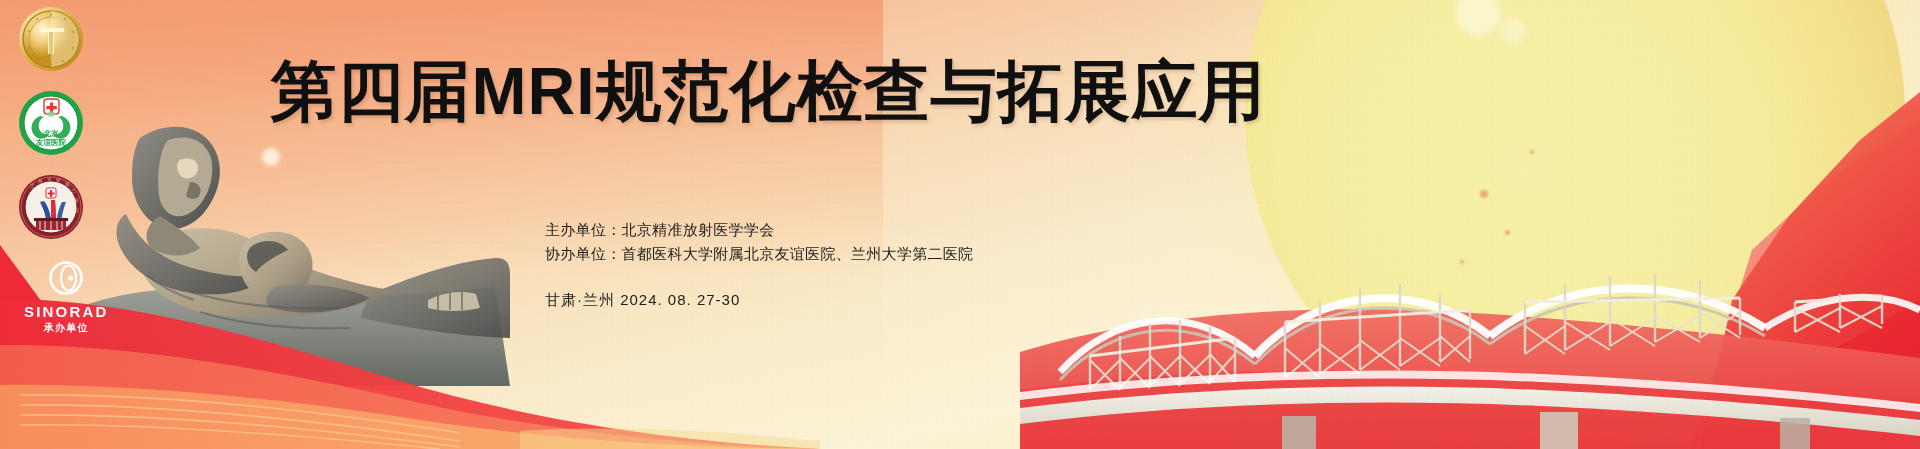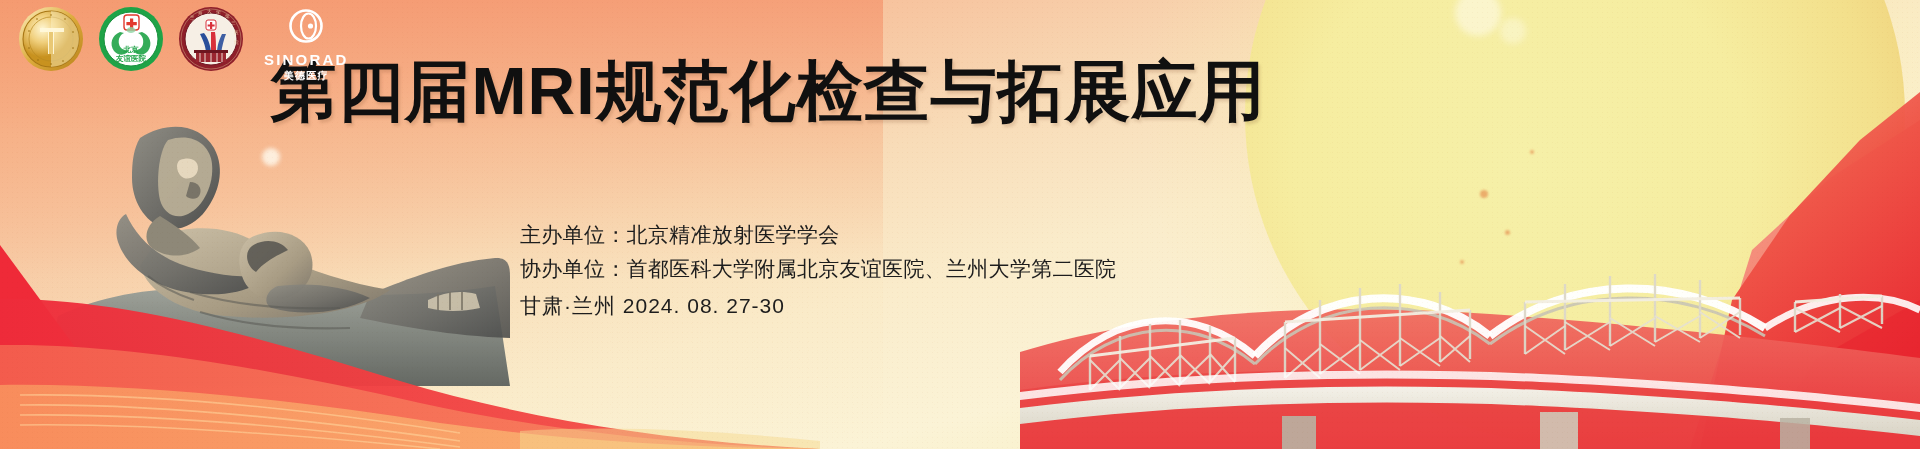--- a/index.html
+++ b/index.html
@@ -94,21 +94,21 @@
 
   
   .statue{position:absolute;left:40px;top:86px;width:470px;height:300px;}
   .statue svg{display:block;}
 
   
   .bridge{position:absolute;left:1020px;top:240px;width:900px;height:210px;}
   .bridge svg{display:block;}
 
   
-  .logos{position:absolute;left:18px;top:6px;display:flex;align-items:flex-start;gap:14px;z-index:40;}
+  .logos{position:absolute;left:18px;top:6px;display:flex;align-items:flex-start;gap:14px;z-index:40;flex-direction:column;}
   .logo{position:relative;}
 
   .logo-emblem{width:66px;height:66px;}
   .logo-sinorad{display:flex;flex-direction:column;align-items:center;margin-left:6px;margin-top:3px;}
   .sinorad-mark{width:34px;height:34px;}
   .sinorad-word{
     font-size:15px;letter-spacing:2.2px;color:#ffffff;font-weight:700;
     margin-top:8px;font-family:"Liberation Sans",sans-serif;
   }
   .sinorad-sub{
@@ -127,29 +127,29 @@
     letter-spacing:1px;
     line-height:1.0;
     text-shadow:2px 3px 3px rgba(120,70,40,.18);
     margin-left:36px;
   }
   .title-line.l1{font-size:66px;}
   .title-line.l2{font-size:66px;margin-top:16px;}
 
   
   .info{
-    position:absolute;left:520px;top:218px;z-index:30;
+    position:absolute;left:545px;top:218px;z-index:30;
     color:#1d1d1d;
     font-family:"Liberation Sans","DejaVu Sans",sans-serif;
-    font-size:21px;
+    font-size:15px;
     line-height:1.62;
     letter-spacing:.3px;
   }
   .info-line{white-space:nowrap;}
-  .info-line.date{margin-top:3px;letter-spacing:1px;}
+  .info-line.date{margin-top:21px;letter-spacing:1px;}
 </style>
 </head>
 <body>
 
 <div id="banner">
 
   <div class="bg-base"></div>
   <div class="bg-tint-left"></div>
   <div class="bg-sun-glow"></div>
   <div class="bg-sun"></div>
@@ -457,21 +457,21 @@
       </svg>
     </div>
 
     <div class="logo-sinorad">
       <svg class="sinorad-mark" viewBox="0 0 34 34">
         <circle cx="17" cy="17" r="15.5" fill="none" stroke="#ffffff" stroke-width="2.6"></circle>
         <ellipse cx="19.5" cy="17" rx="7.5" ry="12.5" fill="none" stroke="#ffffff" stroke-width="2.2"></ellipse>
         <circle cx="21.5" cy="17" r="2.6" fill="#ffffff"></circle>
       </svg>
       <div class="sinorad-word">SINORAD</div>
-      <div class="sinorad-sub">美德医疗</div>
+      <div class="sinorad-sub">承办单位</div>
     </div>
 
   </div>
 
   <div class="title-wrap">
     <div class="title-line l1">第四届MRI规范化检查与拓展应用</div>
   </div>
 
   <div class="info">
     <div class="info-line">主办单位：北京精准放射医学学会</div>

